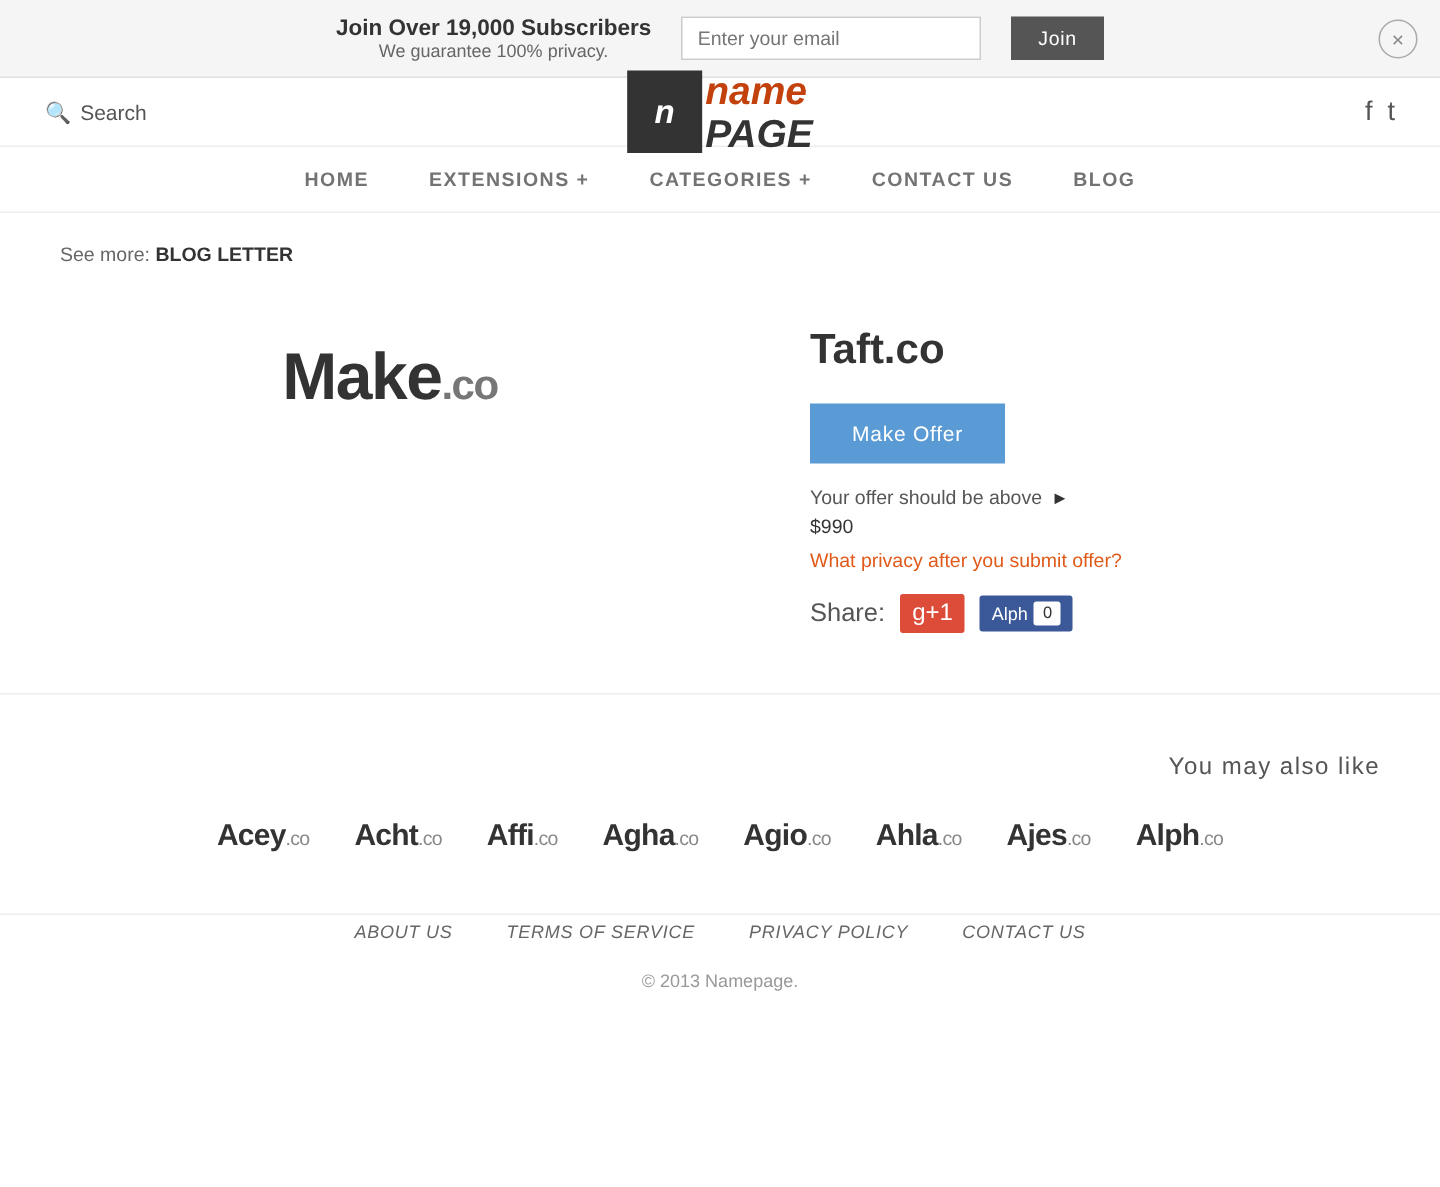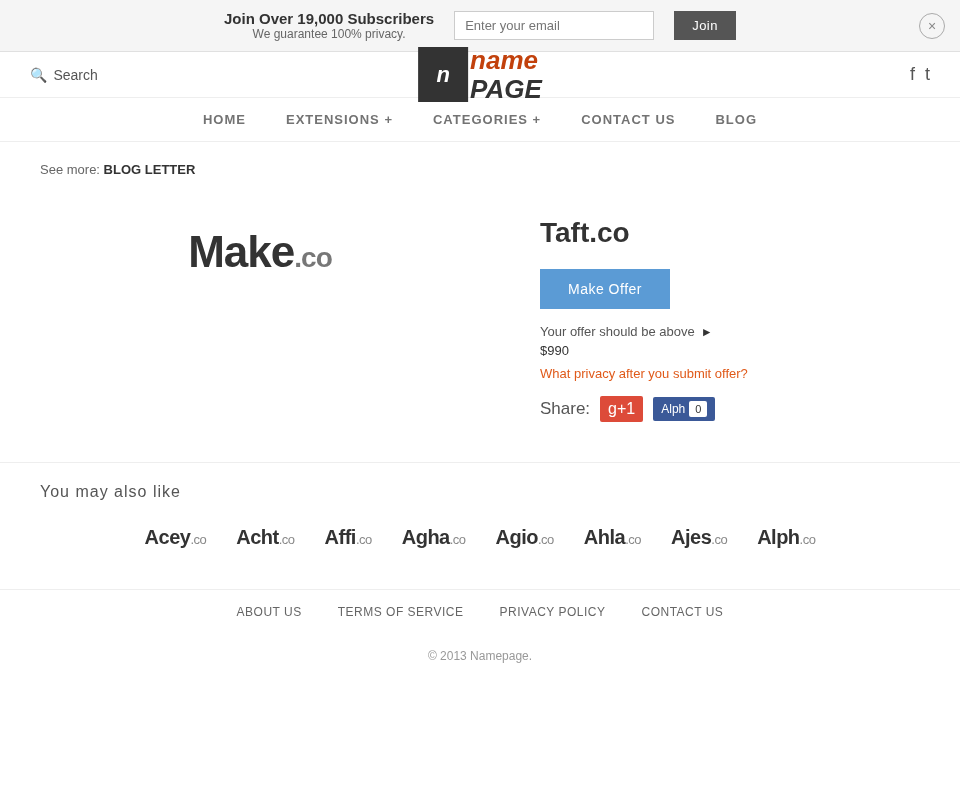--- a/index.html
+++ b/index.html
@@ -246,25 +246,26 @@
       border-radius: 2px;
       font-size: 11px;
     }
 
     
     .also-like-section {
       padding: 20px 40px 40px;
       border-top: 1px solid #eee;
     }
     .also-like-title {
-      text-align: left;
+      text-align: right;
       font-size: 16px;
       color: #555;
       margin-bottom: 25px;
       letter-spacing: 1px;
+      margin-top: 20px;
     }
     .also-like-grid {
       display: flex;
       justify-content: center;
       gap: 30px;
       flex-wrap: wrap;
     }
     .domain-card {
       text-align: center;
       cursor: pointer;
@@ -273,25 +274,26 @@
       font-size: 20px;
       font-weight: bold;
       color: #333;
       letter-spacing: -0.5px;
     }
     .domain-card-name .ext { font-size: 13px; color: #888; font-weight: normal; }
 
     
     .footer-links {
       border-top: 1px solid #eee;
-      padding: 15px 40px;
+      padding: 4px 40px;
       display: flex;
       justify-content: center;
       gap: 36px;
       background: #fff;
+      font-style: italic;
     }
     .footer-link {
       font-size: 12px;
       color: #666;
       text-decoration: none;
       letter-spacing: 0.5px;
       text-transform: uppercase;
       cursor: pointer;
     }
     .footer-bottom {

